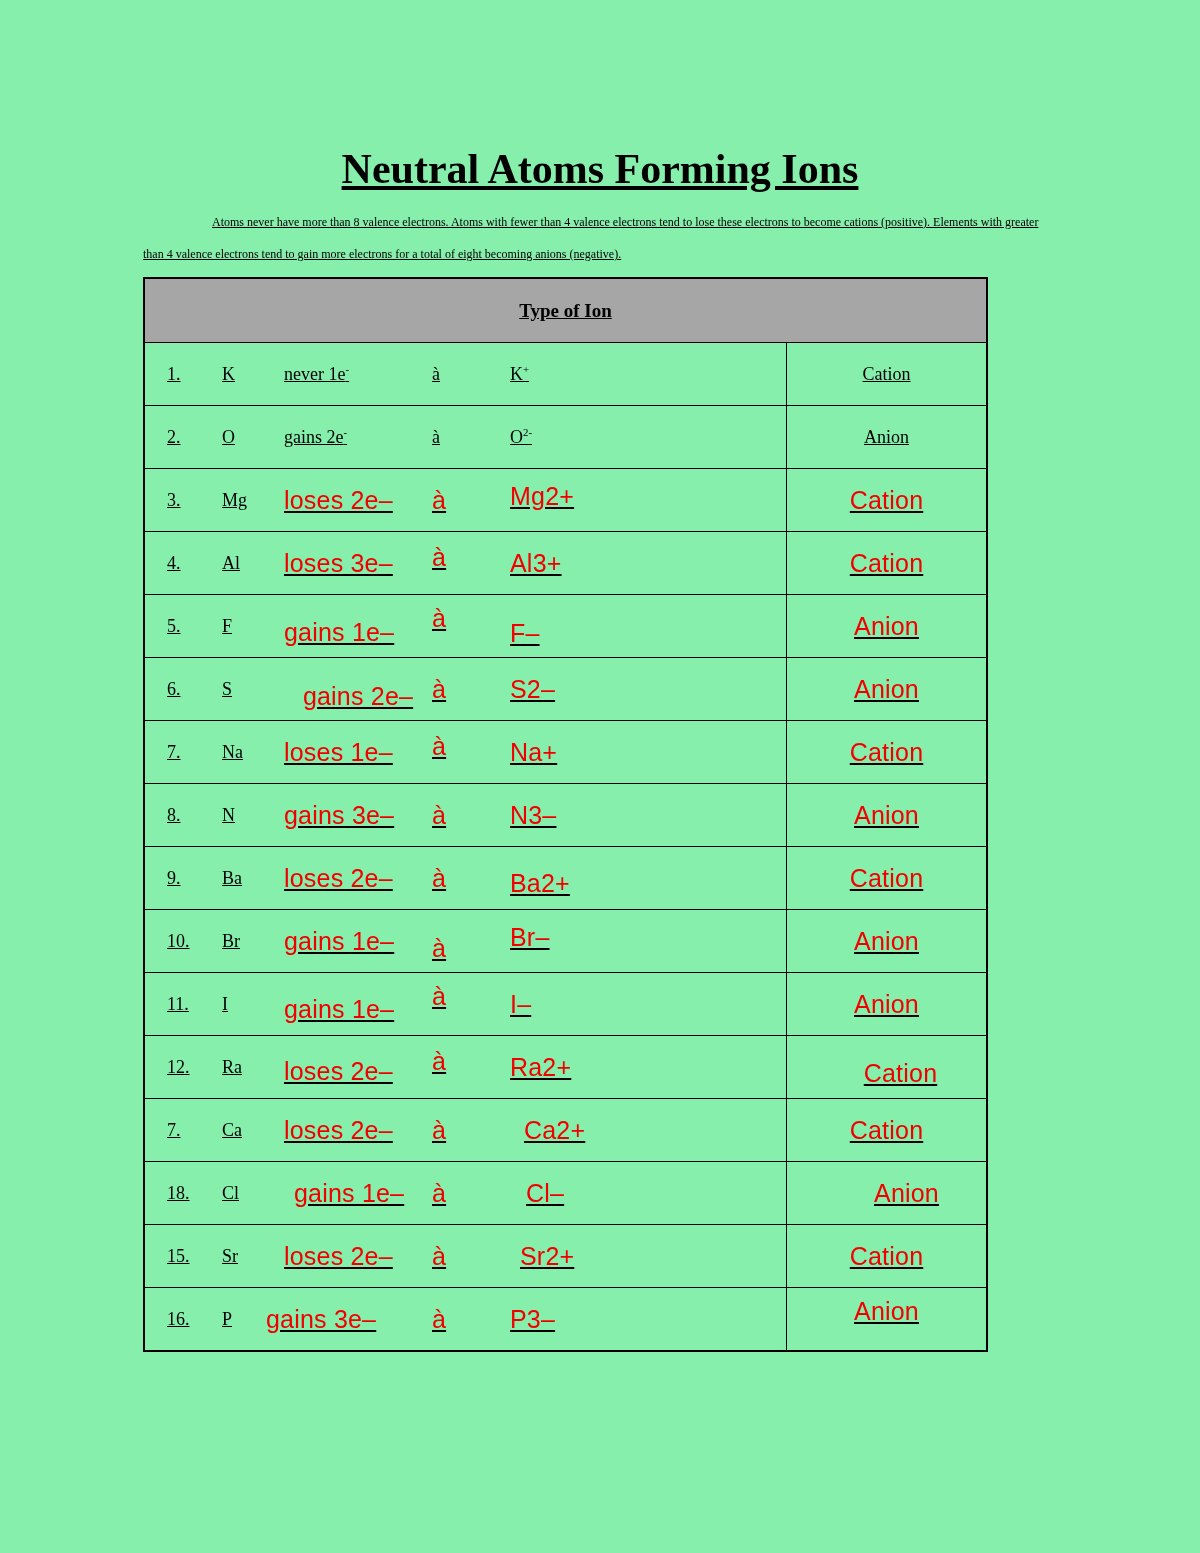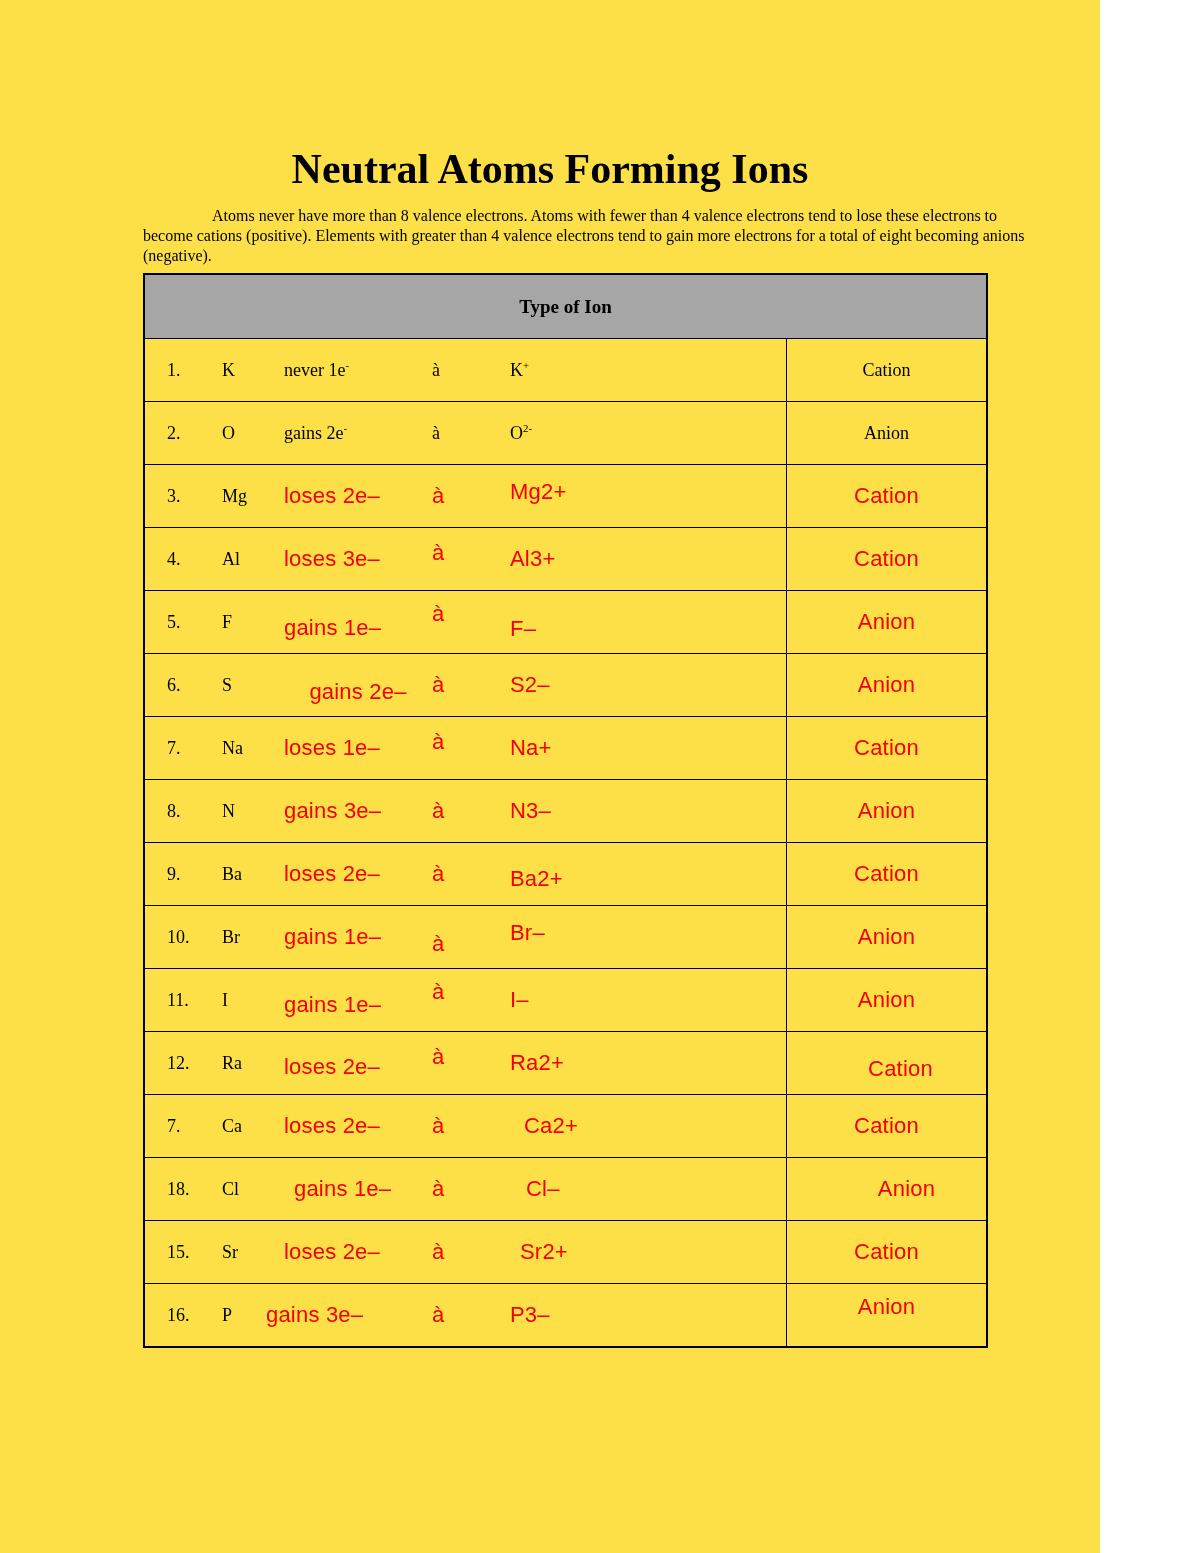--- a/index.html
+++ b/index.html
@@ -1,39 +1,40 @@
 <!DOCTYPE html>
 <html><head>
 <meta charset="utf-8">
 <style>
   * { box-sizing: border-box; }
   html, body { margin: 0; padding: 0; background: #ffffff; }
   .page {
     position: relative;
-    width: 1100px;
+    width: 1200px;
     height: 1553px;
-    background: #fde047;
+    background: #86efac;
     overflow: hidden;
     font-family: "Liberation Serif", "DejaVu Serif", serif;
     color: #000000;
+    text-decoration: underline;
   }
   .title {
     margin: 0;
     padding-top: 146px;
     text-align: center;
     font-size: 42px;
     line-height: 46px;
     font-weight: bold;
     font-family: "Liberation Serif", "DejaVu Serif", serif;
   }
   .intro {
     width: 897px;
     margin: 14px 0 0 143px;
-    font-size: 16px;
-    line-height: 20px;
+    font-size: 12px;
+    line-height: 32px;
   }
   .intro p { margin: 0; text-indent: 69px; }
   .ws-table {
     width: 845px;
     margin: 7px 0 0 143px;
     border: 2px solid #000000;
   }
   .row {
     display: flex;
     height: 63px;
@@ -59,21 +60,21 @@
   .c-num   { width: 55px;  font-size: 18px; }
   .c-el    { width: 62px;  font-size: 18px; }
   .c-action{ width: 148px; font-size: 18px; white-space: nowrap; }
   .c-arrow { width: 78px;  font-size: 18px; }
   .c-ion   { flex: 1;      font-size: 18px; white-space: nowrap; }
   sup { font-size: 0.6em; vertical-align: super; line-height: 0; }
   
   .red .c-action, .red .c-arrow, .red .c-ion, .red .type-cell {
     color: #f20000;
     font-family: "Liberation Sans", "DejaVu Sans", sans-serif;
-    font-size: 22px;
+    font-size: 25px;
     letter-spacing: 0.2px;
     font-weight: 400;
   }
   
   .ws-table > .row:nth-child(4)  .c-ion    { transform: translateY(-4px); }
   .ws-table > .row:nth-child(5)  .c-arrow  { transform: translateY(-6px); }
   .ws-table > .row:nth-child(6)  .c-arrow  { transform: translateY(-8px); }
   .ws-table > .row:nth-child(6)  .c-action { transform: translateY(6px); }
   .ws-table > .row:nth-child(6)  .c-ion    { transform: translateY(7px); }
   .ws-table > .row:nth-child(7)  .c-action { transform: translateY(7px); text-align: center; }

